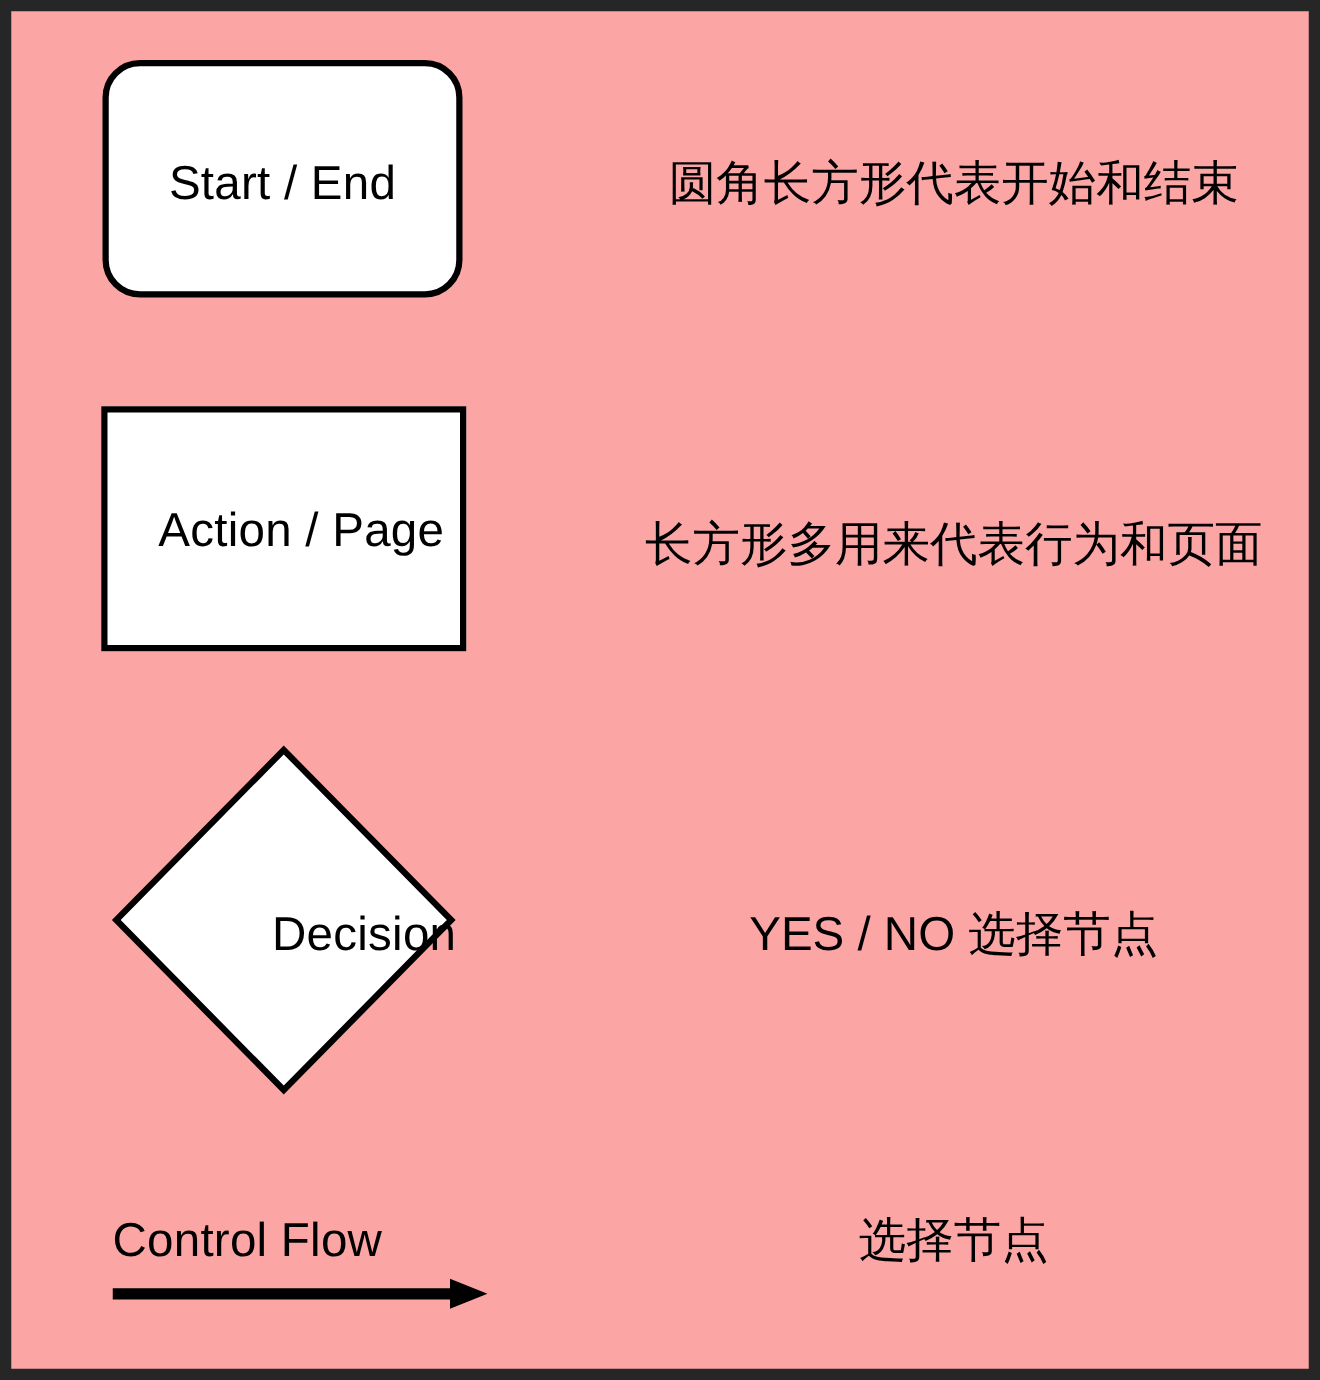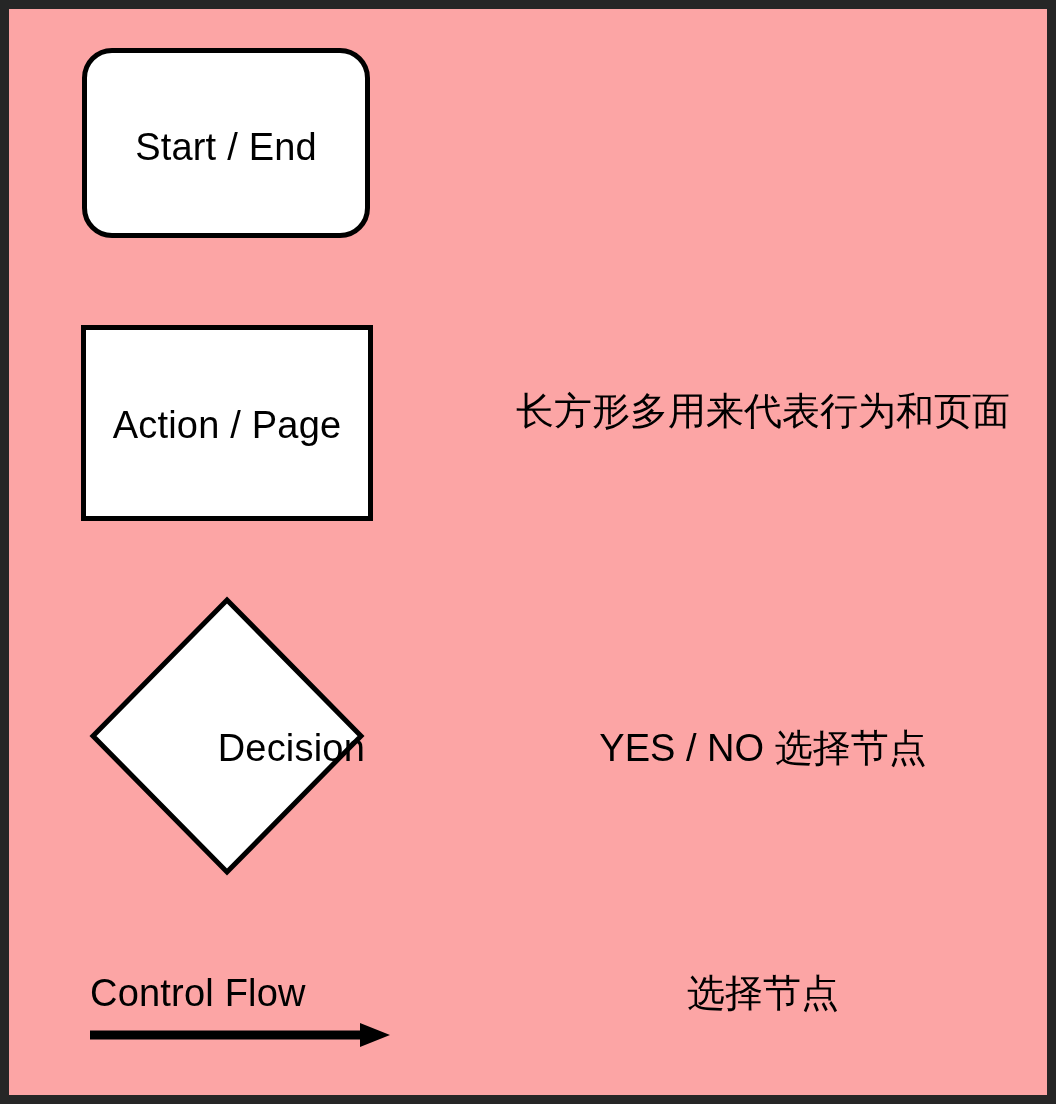--- a/index.html
+++ b/index.html
@@ -102,20 +102,21 @@
     left: 73px;
     top: 119px;
     width: 288px;
     text-align: center;
   }
   #label-action-page {
     left: 72px;
     top: 107px;
     width: 292px;
     text-align: center;
+    padding-left: 14px;
   }
   #label-decision {
     left: 80px;
     top: 155px;
     width: 276px;
     text-align: right;
   }
   #label-control-flow {
     left: 81px;
     top: 60px;
@@ -135,33 +136,36 @@
     left: 0;
     width: 568px;
     text-align: center;
     color: #000000;
     font-size: 38px;
     font-weight: 400;
     line-height: 1;
     white-space: nowrap;
   }
   #desc-start-end    { top: 119px; }
-  #desc-action-page  { top: 93px; }
+  #desc-action-page  { top: 118px; }
   #desc-decision     { top: 155px; }
   #desc-control-flow { top: 60px; }
 </style>
 </head>
 <body>
 
 <div id="legend-canvas">
 
   <div class="legend-row" id="row-start-end">
     <div class="shape-cell">
       <div class="shape-rounded"></div>
       <div class="shape-label" id="label-start-end">Start / End</div>
+    </div>
+    <div class="desc-cell">
+      <div class="desc-text" id="desc-start-end">圆角长方形代表开始和结束</div>
     </div>
   </div>
 
   <div class="legend-row" id="row-action-page">
     <div class="shape-cell">
       <div class="shape-rect"></div>
       <div class="shape-label" id="label-action-page">Action / Page</div>
     </div>
     <div class="desc-cell">
       <div class="desc-text" id="desc-action-page">长方形多用来代表行为和页面</div>

